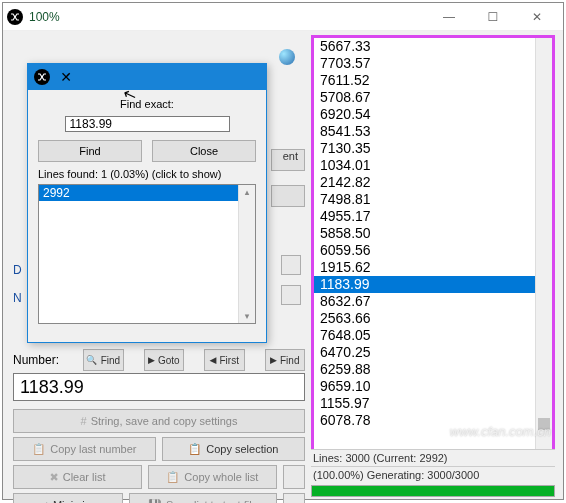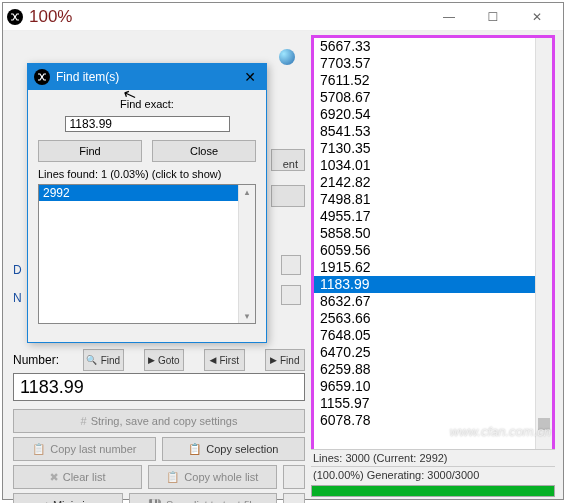--- a/index.html
+++ b/index.html
@@ -1,20 +1,20 @@
 <!DOCTYPE html>
 <html><head>
 <meta charset="utf-8">
 <style>
 * { box-sizing: border-box; font-family: "Segoe UI", Tahoma, sans-serif; }
 body { margin:0; padding:0; background:#fff; width:566px; height:503px; overflow:hidden; position:relative; }
 .window { position:absolute; top:2px; left:2px; width:562px; height:498px; border:1px solid #8a8a8a; background:#f0f0f0; }
 .titlebar { height:28px; background:#fff; display:flex; align-items:center; padding:0 4px; border-bottom:1px solid #eee; }
 .titlebar .app-icon { width:16px; height:16px; border-radius:50%; background:#000; display:flex; align-items:center; justify-content:center; color:#fff; font-size:10px; margin-right:6px; }
-.titlebar .title-text { font-size:17px; color:#7f1d1d; flex:1; }
+.titlebar .title-text { font-size:12px; color:#14532d; flex:1; }
 .winbtns { display:flex; }
 .winbtn { width:44px; height:28px; display:flex; align-items:center; justify-content:center; color:#666; font-size:12px;}
 .winbtn.close { color:#666; }
 .body { position:relative; height:calc(100% - 28px); }
 
 
 .rightpane { position:absolute; top:4px; right:8px; bottom:46px; width:244px; background:#fff; border:3px solid #d946ef; font-size:14px; overflow:hidden; }
 .rightpane .list { position:relative; height:100%; overflow:hidden; }
 .rightpane .row { padding:0 6px; height:17px; line-height:17px; white-space:nowrap; }
 .rightpane .row.selected { background:#0078d7; color:#fff; }
@@ -22,21 +22,21 @@
 .rightpane .scrollbar .thumb { position:absolute; left:2px; right:2px; top:380px; height:12px; background:#c2c2c2; }
 
 
 .statusarea { position:absolute; right:8px; bottom:2px; width:244px; }
 .statusline { font-size:11px; color:#333; padding:2px 2px; border-top:1px solid #ccc; background:#f0f0f0; }
 .progress { height:12px; background:#06b025; border:1px solid #aaa; margin-top:2px; }
 
 
 .leftarea { position:absolute; left:10px; top:6px; width:292px; bottom:6px; }
 .globe { position:absolute; left:266px; top:12px; width:16px; height:16px; border-radius:50%; background:radial-gradient(circle at 30% 30%,#9fe6ff,#2a6fb0); }
-.behind-btn { position:absolute; background:#e1e1e1; border:1px solid #adadad; font-size:11px; color:#333; display:flex; align-items:flex-end; justify-content:flex-end; padding-right:6px; }
+.behind-btn { position:absolute; background:#e1e1e1; border:1px solid #adadad; font-size:11px; color:#333; display:flex; align-items:flex-start; justify-content:flex-end; padding-right:6px; }
 .sq { position:absolute; width:20px; height:20px; border:1px solid #adadad; background:#e9e9e9; }
 .lbl-left { position:absolute; font-size:12px; color:#1a4fa0; }
 
 .numrow { position:absolute; left:10px; top:318px; width:292px; display:flex; align-items:center; gap:20px; }
 .numrow .lbl { font-size:12px; margin-right:4px; }
 .numrow .mini { flex:1; height:22px; border:1px solid #adadad; background:#e1e1e1; font-size:10px; display:flex; align-items:center; justify-content:center; gap:3px; color:#333; }
 .numrow .mini .ic { font-size:9px; }
 .numinput { position:absolute; left:10px; top:342px; width:292px; height:28px; border:1px solid #7a7a7a; background:#fff; font-size:18px; padding:0 6px; font-family:inherit; }
 
 .btnrow { position:absolute; left:10px; width:292px; display:flex; gap:6px; }
@@ -204,21 +204,20 @@
 
     <span class="watermark">www.cfan.com.cn</span>
 
     <div class="dialog">
       <div class="dlg-title">
         <span class="dic">
           <svg width="10" height="10" viewBox="0 0 10 10">
               <path d="M1 2h2l4 6h2M1 8h2l4-6h2" stroke="#fff" stroke-width="1.2" fill="none"></path>
             </svg>
         </span>
-        <span class="dtxt">Find item(s)</span>
         <span class="dclose">✕</span>
       </div>
       <div class="dlg-body">
         <div class="dlg-row">
           <label>Find exact:</label>
           <input class="dlg-input" value="1183.99" style="">
         </div>
         <div class="dlg-btns">
           <div class="dbtn">
               <span>Find</span>

